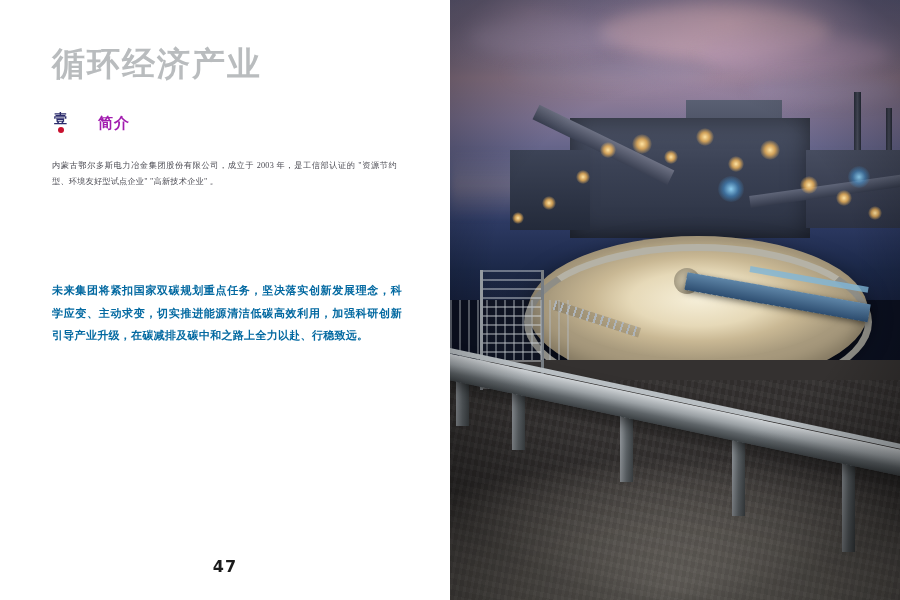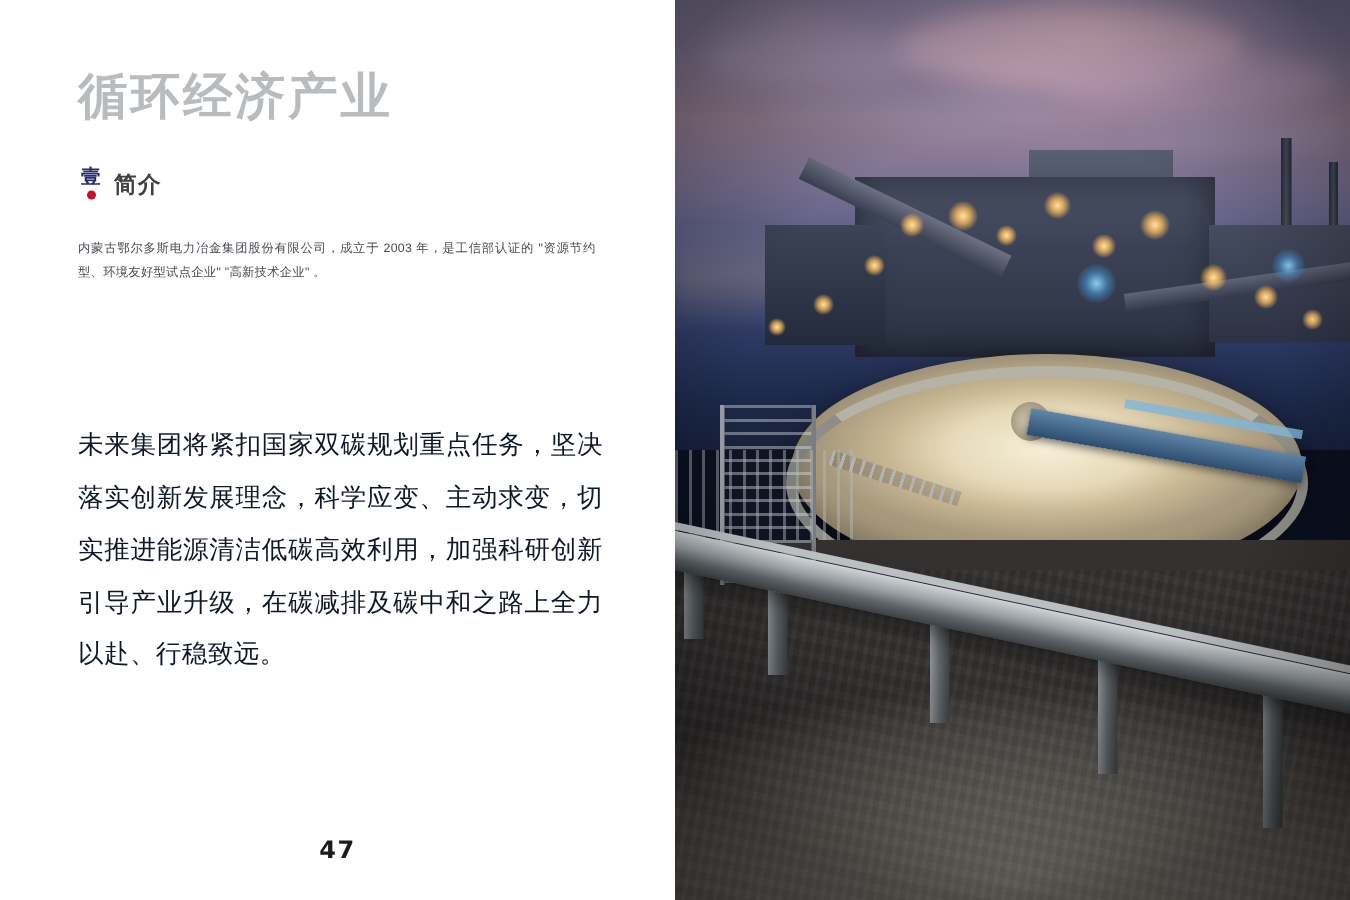--- a/index.html
+++ b/index.html
@@ -70,50 +70,52 @@
     width: 6px;
     height: 6px;
     border-radius: 50%;
     background: #c8102e;
     margin-top: 1px;
   }
   .section-title {
     font-family: "DejaVu Sans", sans-serif;
     font-size: 15px;
     font-weight: bold;
-    color: #404040;
+    color: #a21caf;
     letter-spacing: 1px;
+    margin-left: 22px;
   }
   .body-copy {
     position: absolute;
     left: 52px;
     top: 158px;
     width: 345px;
   }
   .para-small {
-    font-family: Liberation Sans, sans-serif;
+    font-family: Liberation Serif, serif;
     font-size: 8.2px;
     line-height: 1.95;
     color: #4a4a52;
     text-align: justify;
     margin: 0 0 12px 0;
     letter-spacing: 0.2px;
   }
   .para-highlight {
     position: absolute;
     left: 52px;
     top: 280px;
     width: 350px;
     font-family: "DejaVu Sans", sans-serif;
-    font-size: 17px;
+    font-size: 11px;
     line-height: 2.05;
-    color: #0f172a;
+    color: #0369a1;
     text-align: justify;
     margin: 0;
     letter-spacing: 0.3px;
+    font-weight: bold;
   }
   .page-number {
     position: absolute;
     left: 0;
     right: 0;
     bottom: 24px;
     text-align: center;
     font-family: "DejaVu Sans", sans-serif;
     font-size: 16px;
     font-weight: bold;

